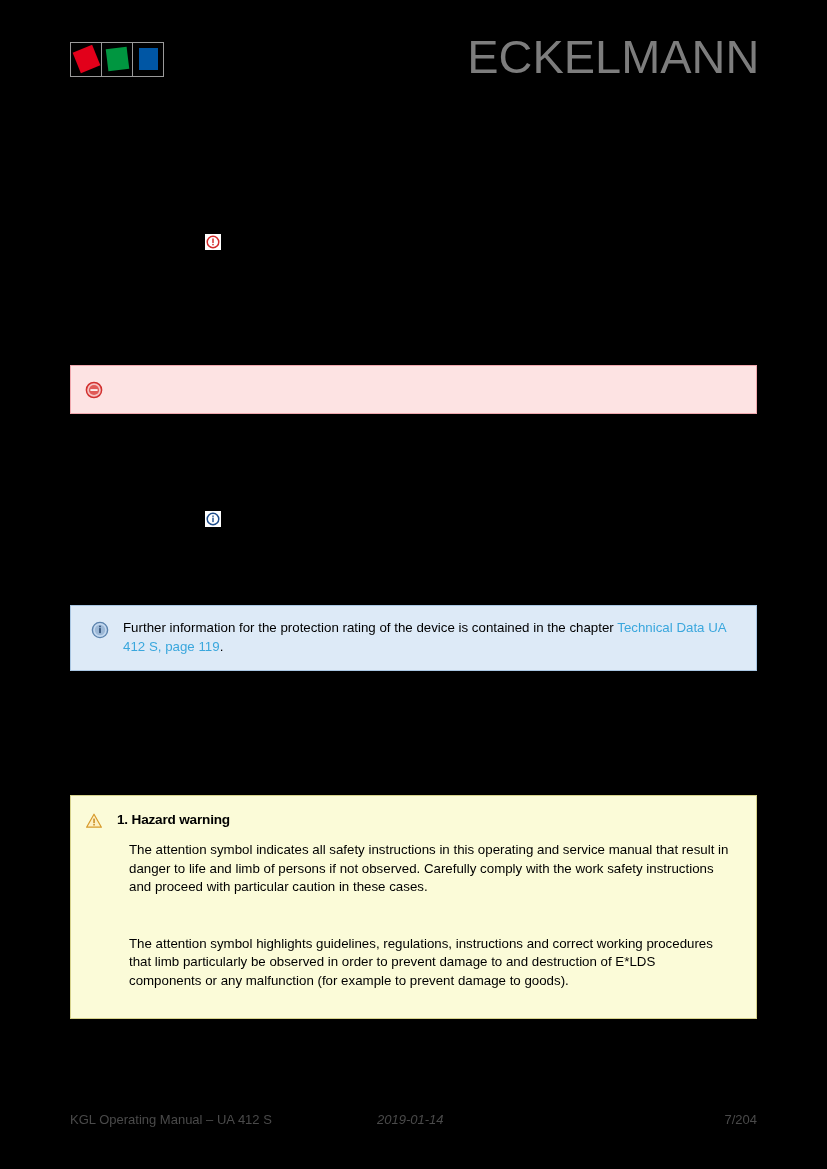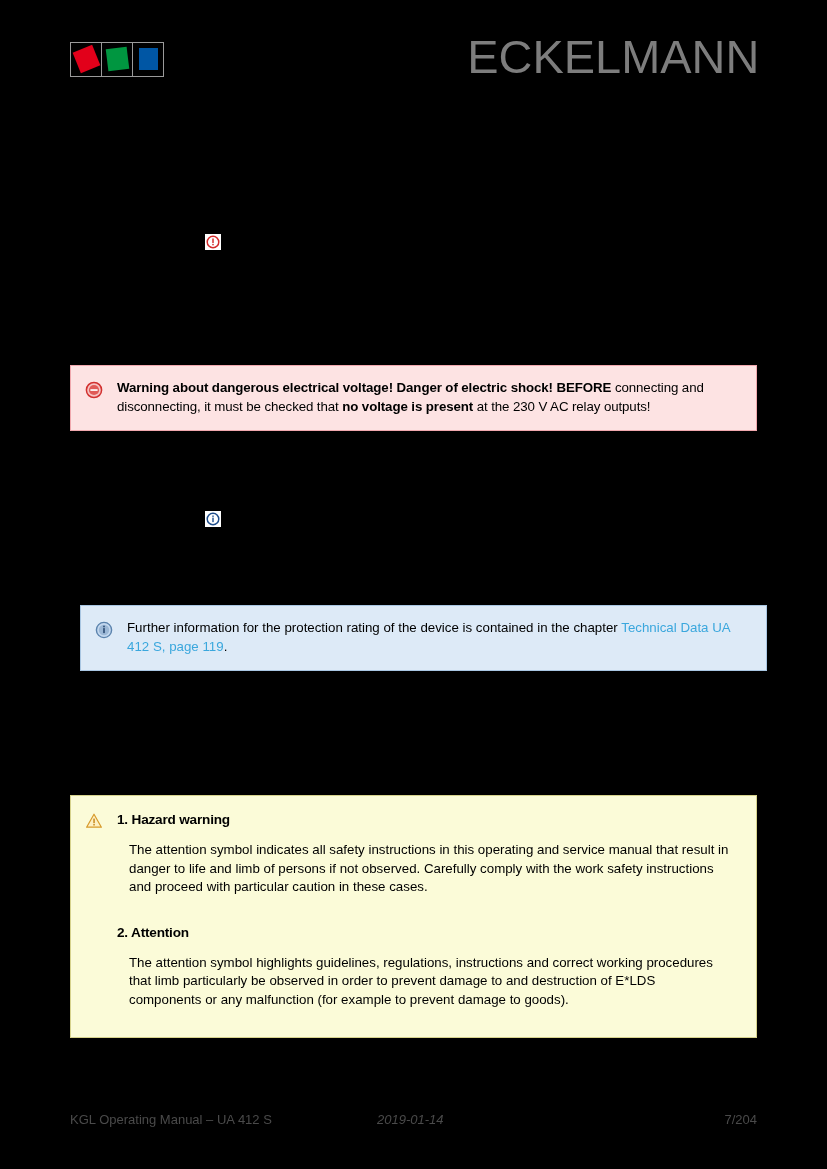--- a/index.html
+++ b/index.html
@@ -118,22 +118,21 @@
     border: 1px solid #f0a8ae;
     padding: 13px 14px 14px 14px;
   }
   .callout-warning .cal-body { letter-spacing: -0.1px; }
   .callout-warning b { font-weight: bold; }
 
   .callout-info {
     top: 605px;
     background: #ddeaf7;
     border: 1px solid #a9c6e2;
-    padding: 13px 14px 14px 14px;
-    margin-left: 10px;
+    padding: 13px 14px 14px 20px;
   }
   .callout-info .link { color: #3aa7dd; }
 
   .callout-hazard {
     top: 795px;
     background: #fbfbd8;
     border: 1px solid #d6d28c;
     padding: 14px 14px 16px 14px;
     display: flex;
     justify-content: flex-end;
@@ -207,21 +206,20 @@
 </div>
 
 <div class="callout callout-warning">
   <div class="cal-icon">
     <svg width="18" height="18" viewBox="0 0 18 18" aria-hidden="true">
       <circle cx="9" cy="9" r="7.6" fill="#f6c3c3" stroke="#d2302f" stroke-width="1.5"></circle>
       <circle cx="9" cy="9" r="5.1" fill="#e05a57"></circle>
       <rect x="5.4" y="8.2" width="7.2" height="1.7" fill="#ffffff"></rect>
     </svg>
   </div>
-  <div class="cal-body"><b>Warning about dangerous electrical voltage! Danger of electric shock! BEFORE</b><span> connecting and disconnecting, it must be checked that </span><b>no voltage is present</b><span> at the 230 V AC relay outputs!</span></div>
 </div>
 
 <div class="callout callout-info">
   <div class="cal-icon">
     <svg width="18" height="18" viewBox="0 0 18 18" aria-hidden="true">
       <circle cx="9" cy="9" r="7.6" fill="#c3d8ef" stroke="#5b83ad" stroke-width="1.4"></circle>
       <circle cx="9" cy="9" r="5.2" fill="#9cb8d6"></circle>
       <rect x="8.2" y="4.7" width="1.6" height="1.6" fill="#2a4a72"></rect>
       <rect x="8.2" y="7.1" width="1.6" height="5.0" fill="#2a4a72"></rect>
     </svg>
@@ -234,21 +232,20 @@
     <svg width="18" height="18" viewBox="0 0 18 18" aria-hidden="true">
       <path d="M9 2.2 L16.4 15.2 L1.6 15.2 Z" fill="#fdf0c4" stroke="#d79a2b" stroke-width="1.2" stroke-linejoin="round"></path>
       <rect x="8.3" y="6.6" width="1.5" height="4.6" fill="#c8891e"></rect>
       <rect x="8.3" y="12.0" width="1.5" height="1.5" fill="#c8891e"></rect>
     </svg>
   </div>
   <div class="cal-body">
     <div class="sec-title">1. Hazard warning</div>
     <p>The attention symbol indicates all safety instructions in this operating and service manual that result in danger to life and limb of persons if not observed. Carefully comply with the work safety instructions and proceed with particular caution in these cases.</p>
     <div class="spacer"></div>
-    <div class="sec-title">2. Attention</div>
     <p>The attention symbol highlights guidelines, regulations, instructions and correct working procedures that limb particularly be observed in order to prevent damage to and destruction of E*LDS components or any malfunction (for example to prevent damage to goods).</p>
   </div>
 </div>
 
 <div class="footer">
   <span class="footer-left">KGL Operating Manual – UA 412 S</span>
   <span class="footer-center">2019-01-14</span>
   <span class="footer-right">7/204</span>
 </div>
 

